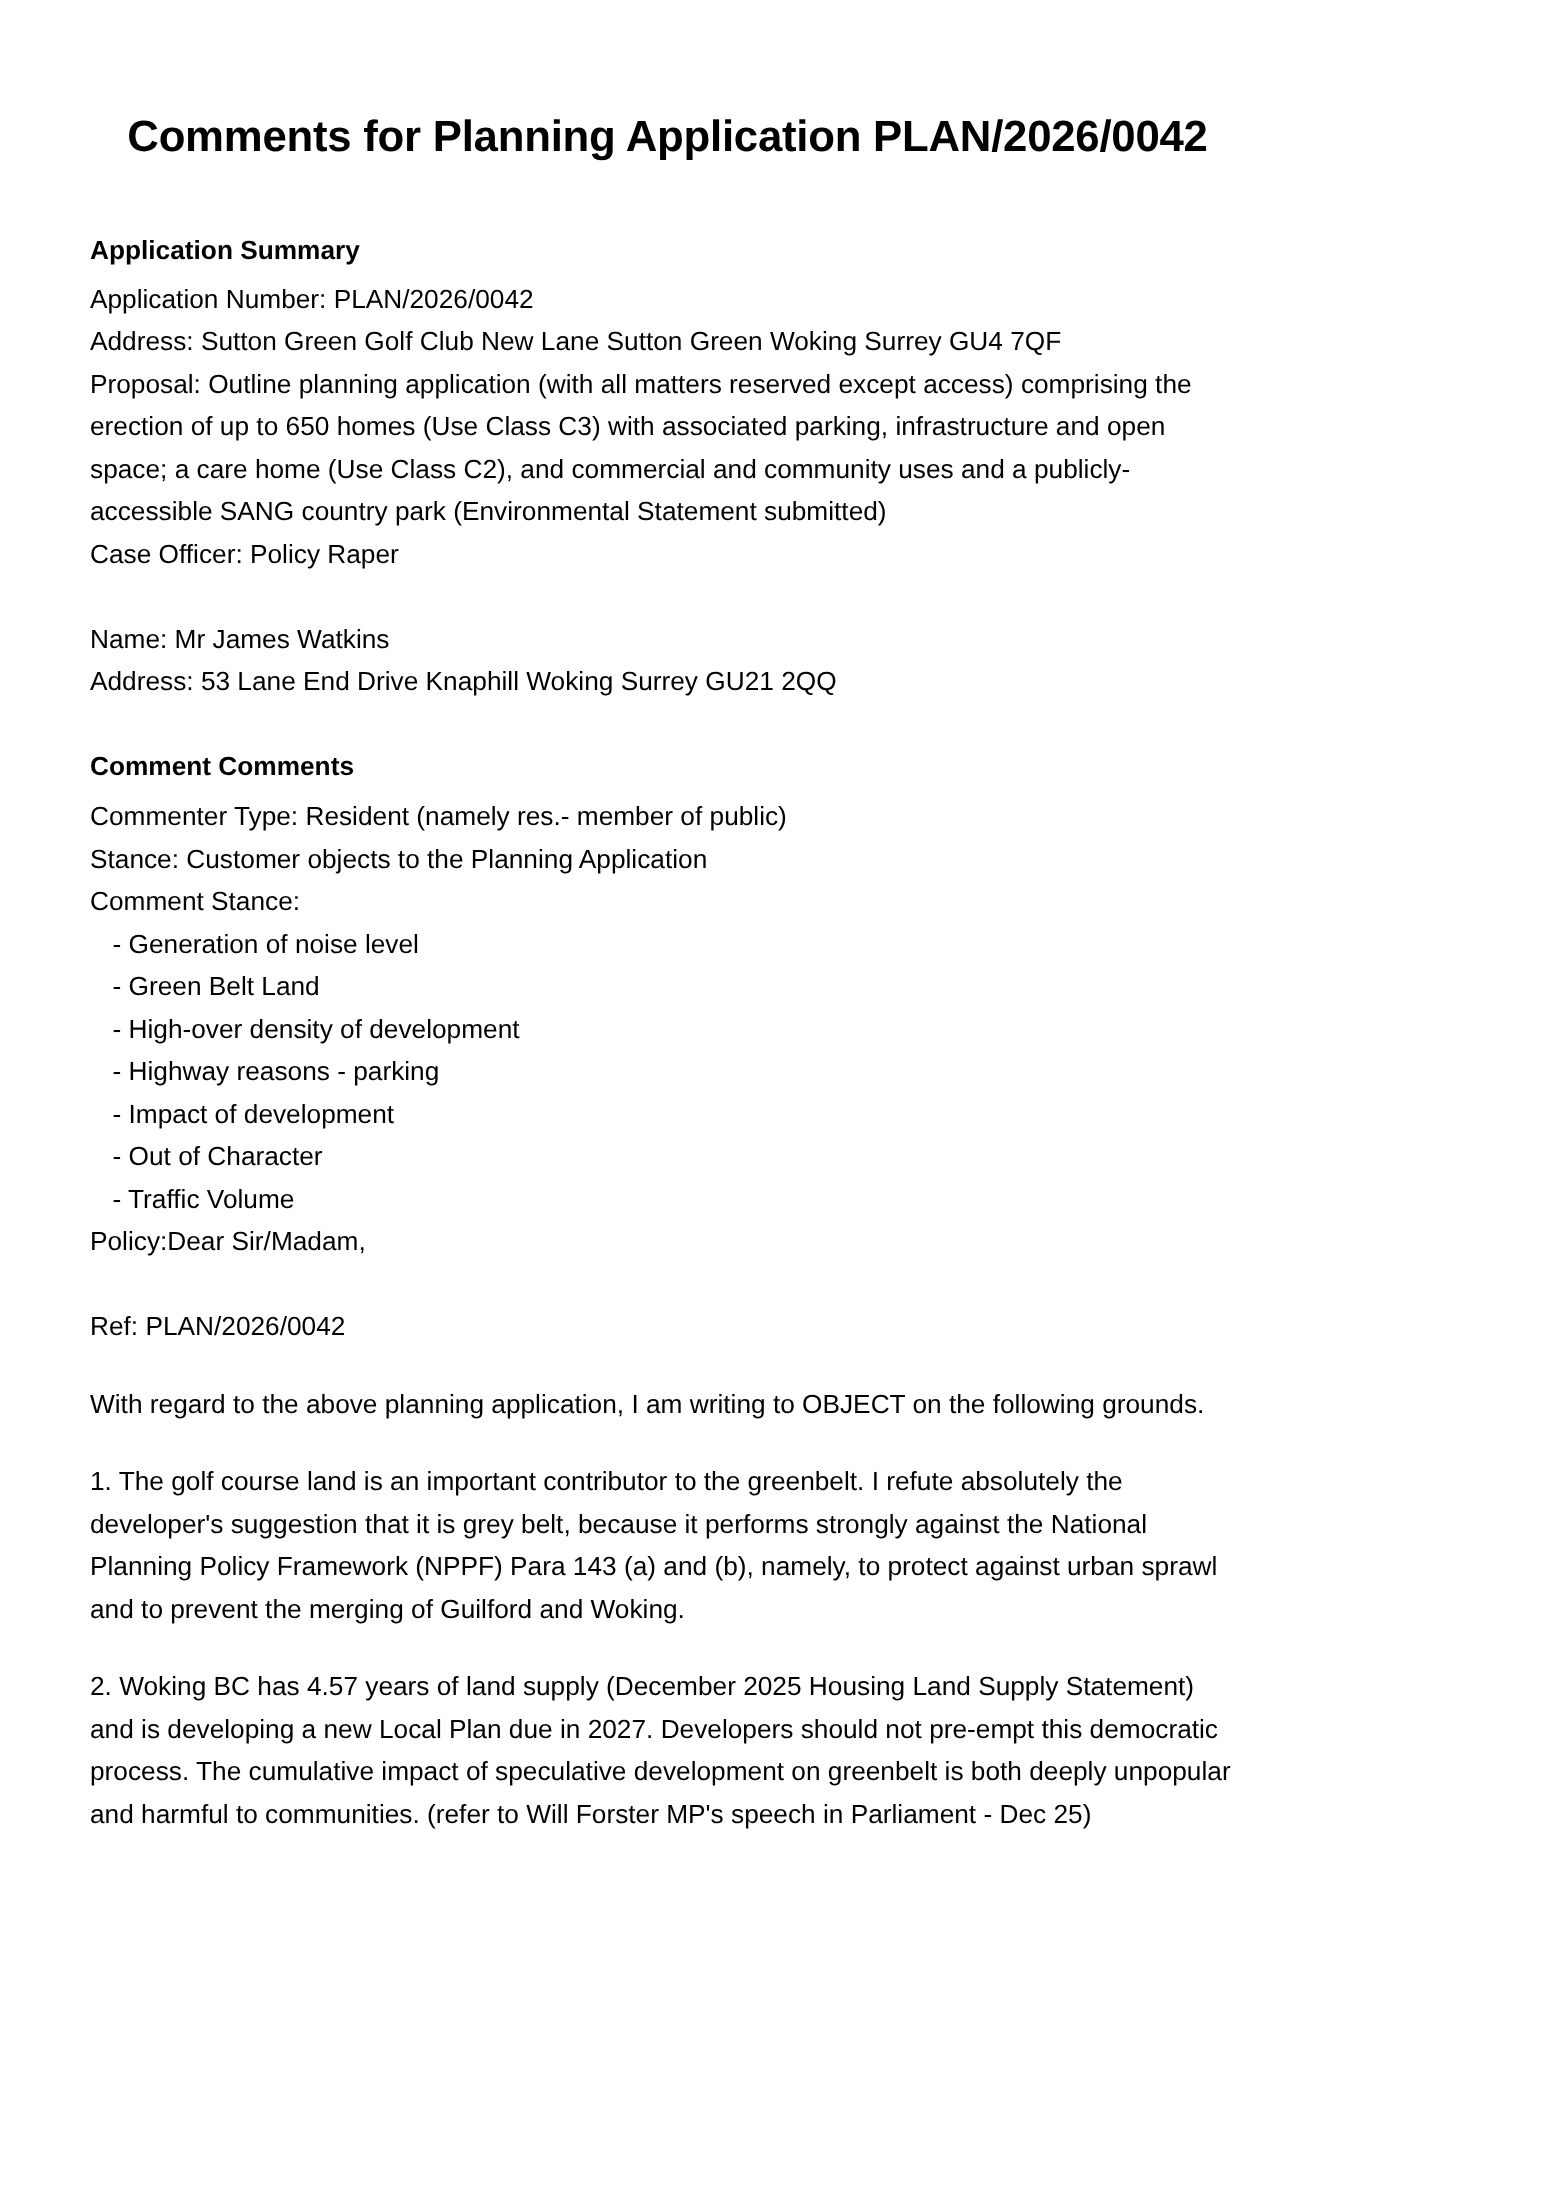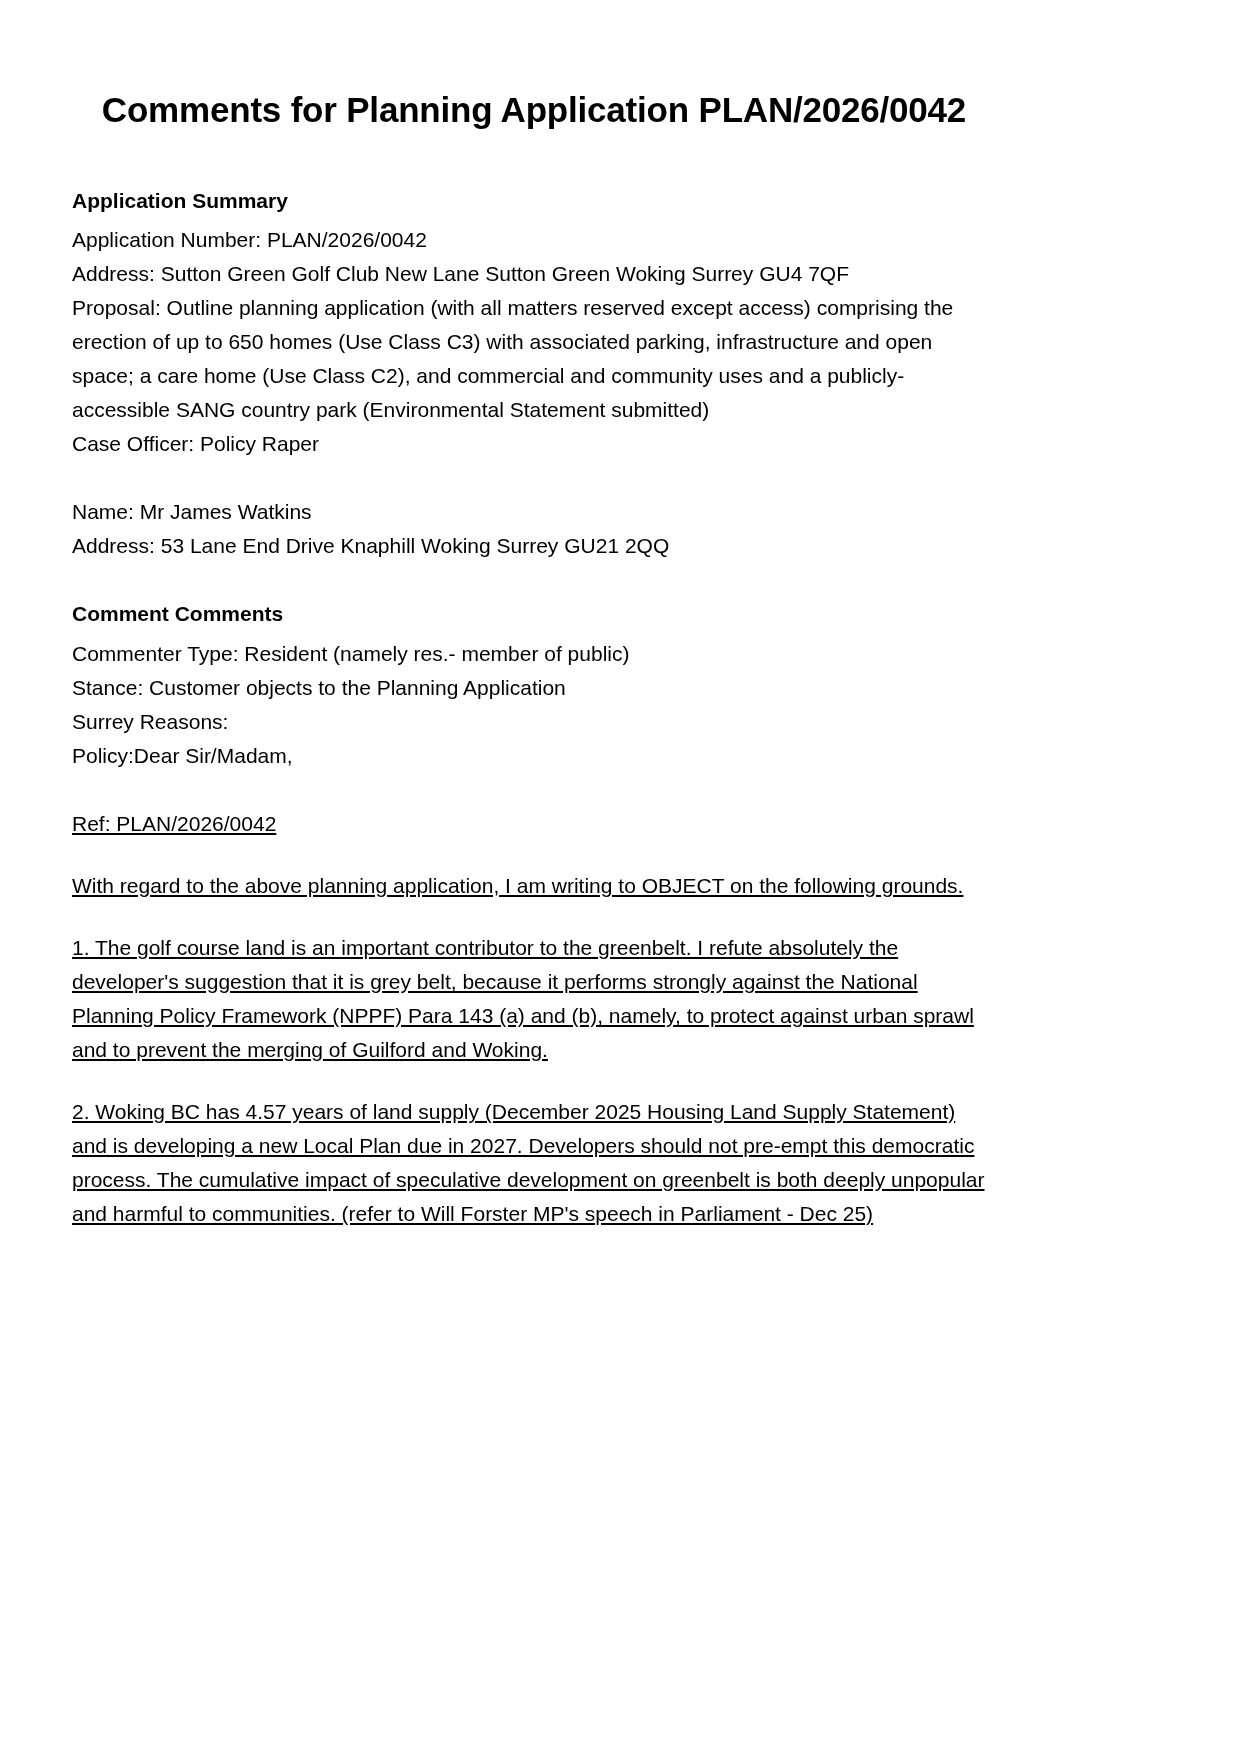--- a/index.html
+++ b/index.html
@@ -56,21 +56,20 @@
     margin: 0;
     padding: 0;
   }
   .reasons li {
     font-size: 21px;
     line-height: 1.62;
     padding-left: 18px;
   }
   .comment-body {
     margin-top: 0;
-    text-decoration: underline;
   }
 </style>
 </head>
 <body>
 
 <div class="page">
 
   <h1 class="doc-title">Comments for Planning Application PLAN/2026/0042</h1>
 
   <div class="section">
@@ -83,21 +82,30 @@
 
   <div class="section">
     <p class="line">Name: Mr James Watkins</p>
     <p class="line">Address: 53 Lane End Drive Knaphill Woking Surrey GU21 2QQ</p>
   </div>
 
   <div class="section">
     <div class="section-heading">Comment Comments</div>
     <p class="line">Commenter Type: Resident (namely res.- member of public)</p>
     <p class="line">Stance: Customer objects to the Planning Application</p>
-    <p class="line">Surrey Reasons:</p>
+    <p class="line">Comment Stance:</p>
+    <ul class="reasons">
+      <li>- Generation of noise level</li>
+      <li>- Green Belt Land</li>
+      <li>- High-over density of development</li>
+      <li>- Highway reasons - parking</li>
+      <li>- Impact of development</li>
+      <li>- Out of Character</li>
+      <li>- Traffic Volume</li>
+    </ul>
     <p class="line">Policy:Dear Sir/Madam,</p>
   </div>
 
   <div class="comment-body">
     <p class="para">Ref: PLAN/2026/0042</p>
     <p class="para">With regard to the above planning application, I am writing to OBJECT on the following grounds.</p>
     <p class="para">1. The golf course land is an important contributor to the greenbelt. I refute absolutely the developer's suggestion that it is grey belt, because it performs strongly against the National Planning Policy Framework (NPPF) Para 143 (a) and (b), namely, to protect against urban sprawl and to prevent the merging of Guilford and Woking.</p>
     <p class="para">2. Woking BC has 4.57 years of land supply (December 2025 Housing Land Supply Statement) and is developing a new Local Plan due in 2027. Developers should not pre-empt this democratic process. The cumulative impact of speculative development on greenbelt is both deeply unpopular and harmful to communities. (refer to Will Forster MP's speech in Parliament - Dec 25)</p>
   </div>
 

